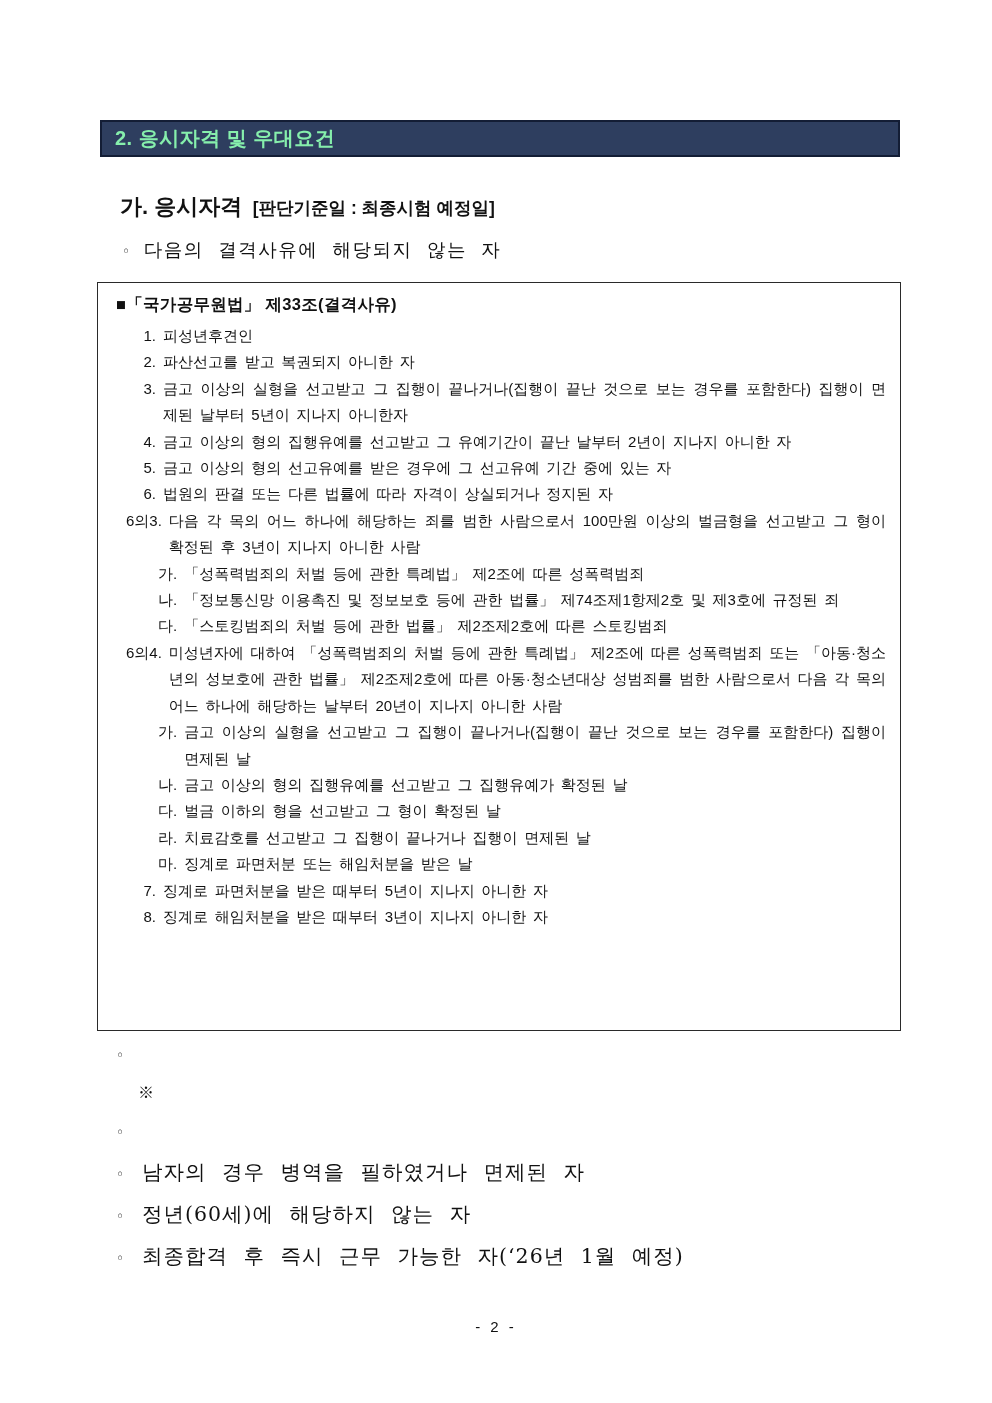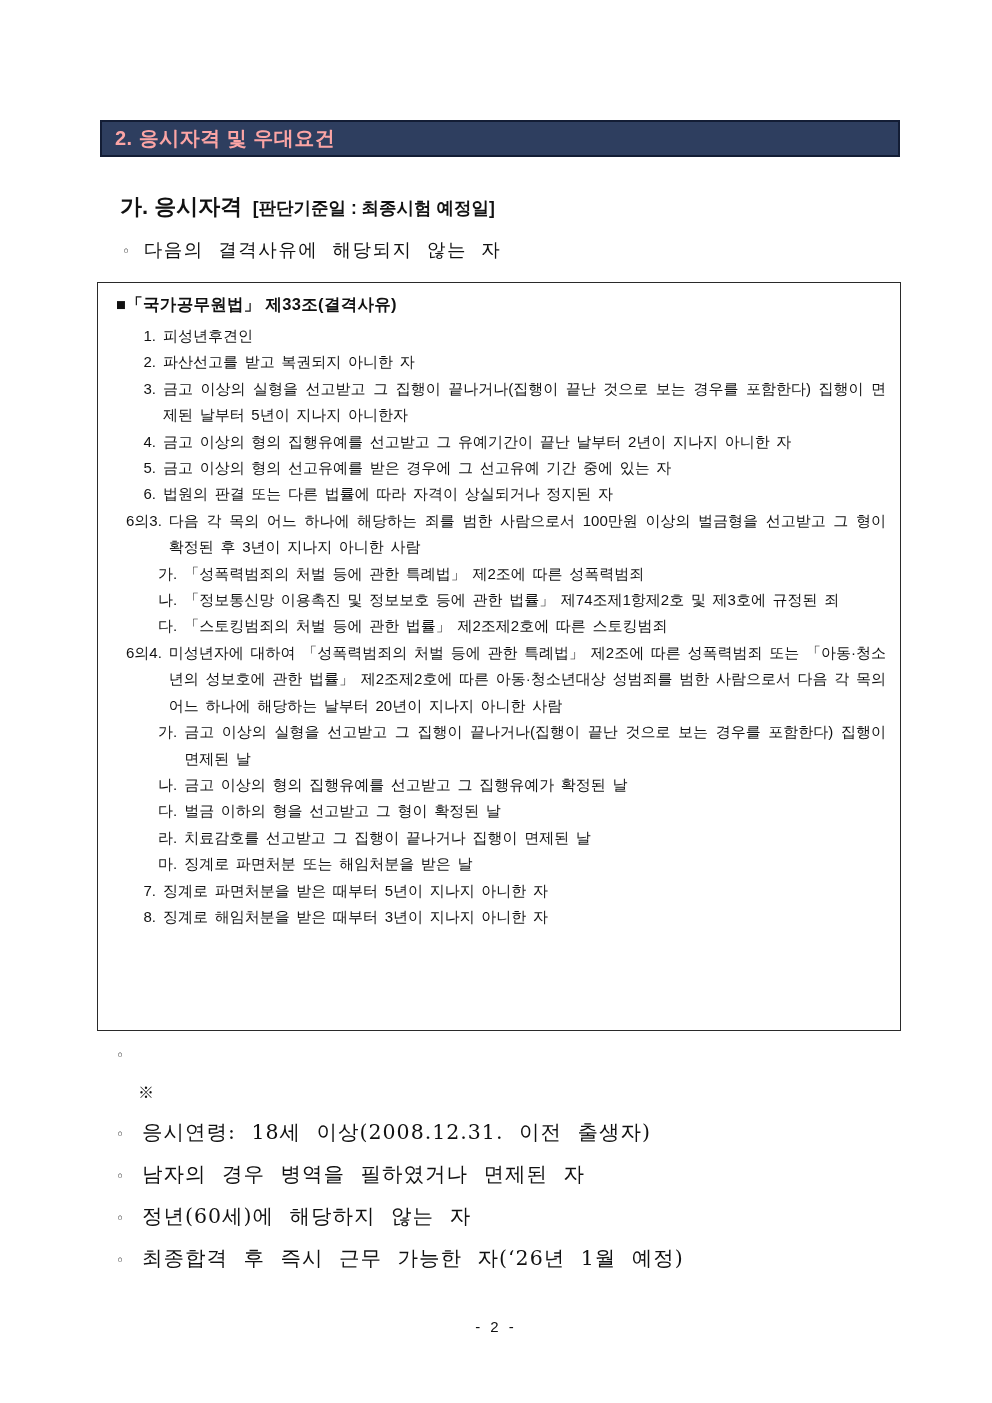--- a/index.html
+++ b/index.html
@@ -25,21 +25,21 @@
     width: 800px;
     height: 37px;
     background: #2e3e5f;
     border: 2px solid #131d35;
     box-sizing: border-box;
     display: flex;
     align-items: center;
     padding-left: 13px;
   }
   .section-header .title {
-    color: #fca5a5;
+    color: #86efac;
     font-weight: bold;
     font-size: 20px;
     letter-spacing: 0.5px;
   }
 
   
   .subsection-title {
     position: absolute;
     left: 108px;
     top: 192px;
@@ -241,21 +241,20 @@
 
   <div class="bullet-list" id="bullet-list">
       <div class="bullet-item main">
         <span class="marker">◦</span>
       </div>
       <div class="bullet-item note">
         <span class="marker">※</span>
       </div>
       <div class="bullet-item main">
         <span class="marker">◦</span>
-        <span>응시연령: 18세 이상(2008.12.31. 이전 출생자)</span>
       </div>
       <div class="bullet-item main">
         <span class="marker">◦</span>
         <span>남자의 경우 병역을 필하였거나 면제된 자</span>
       </div>
       <div class="bullet-item main">
         <span class="marker">◦</span>
         <span>정년(60세)에 해당하지 않는 자</span>
       </div>
       <div class="bullet-item main">

